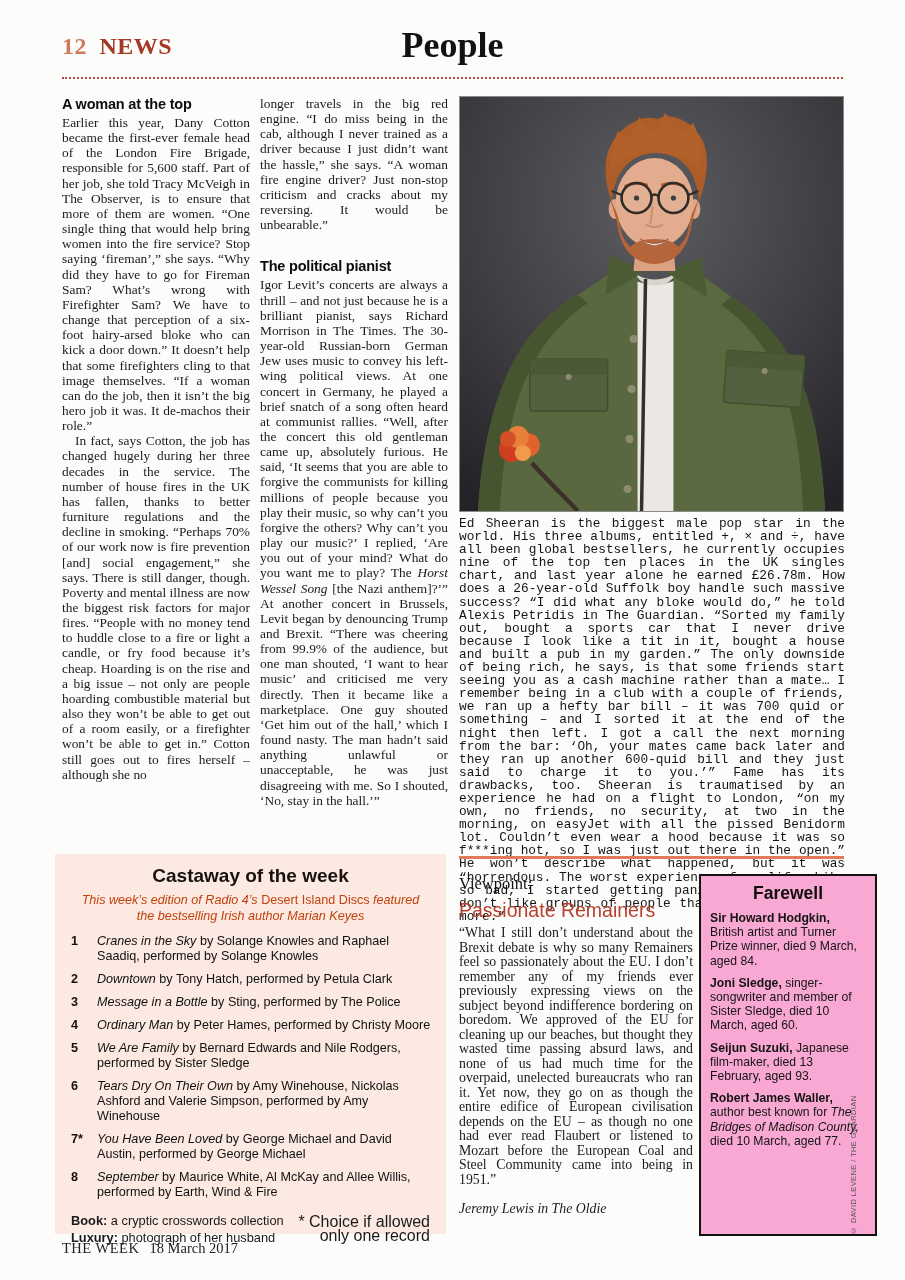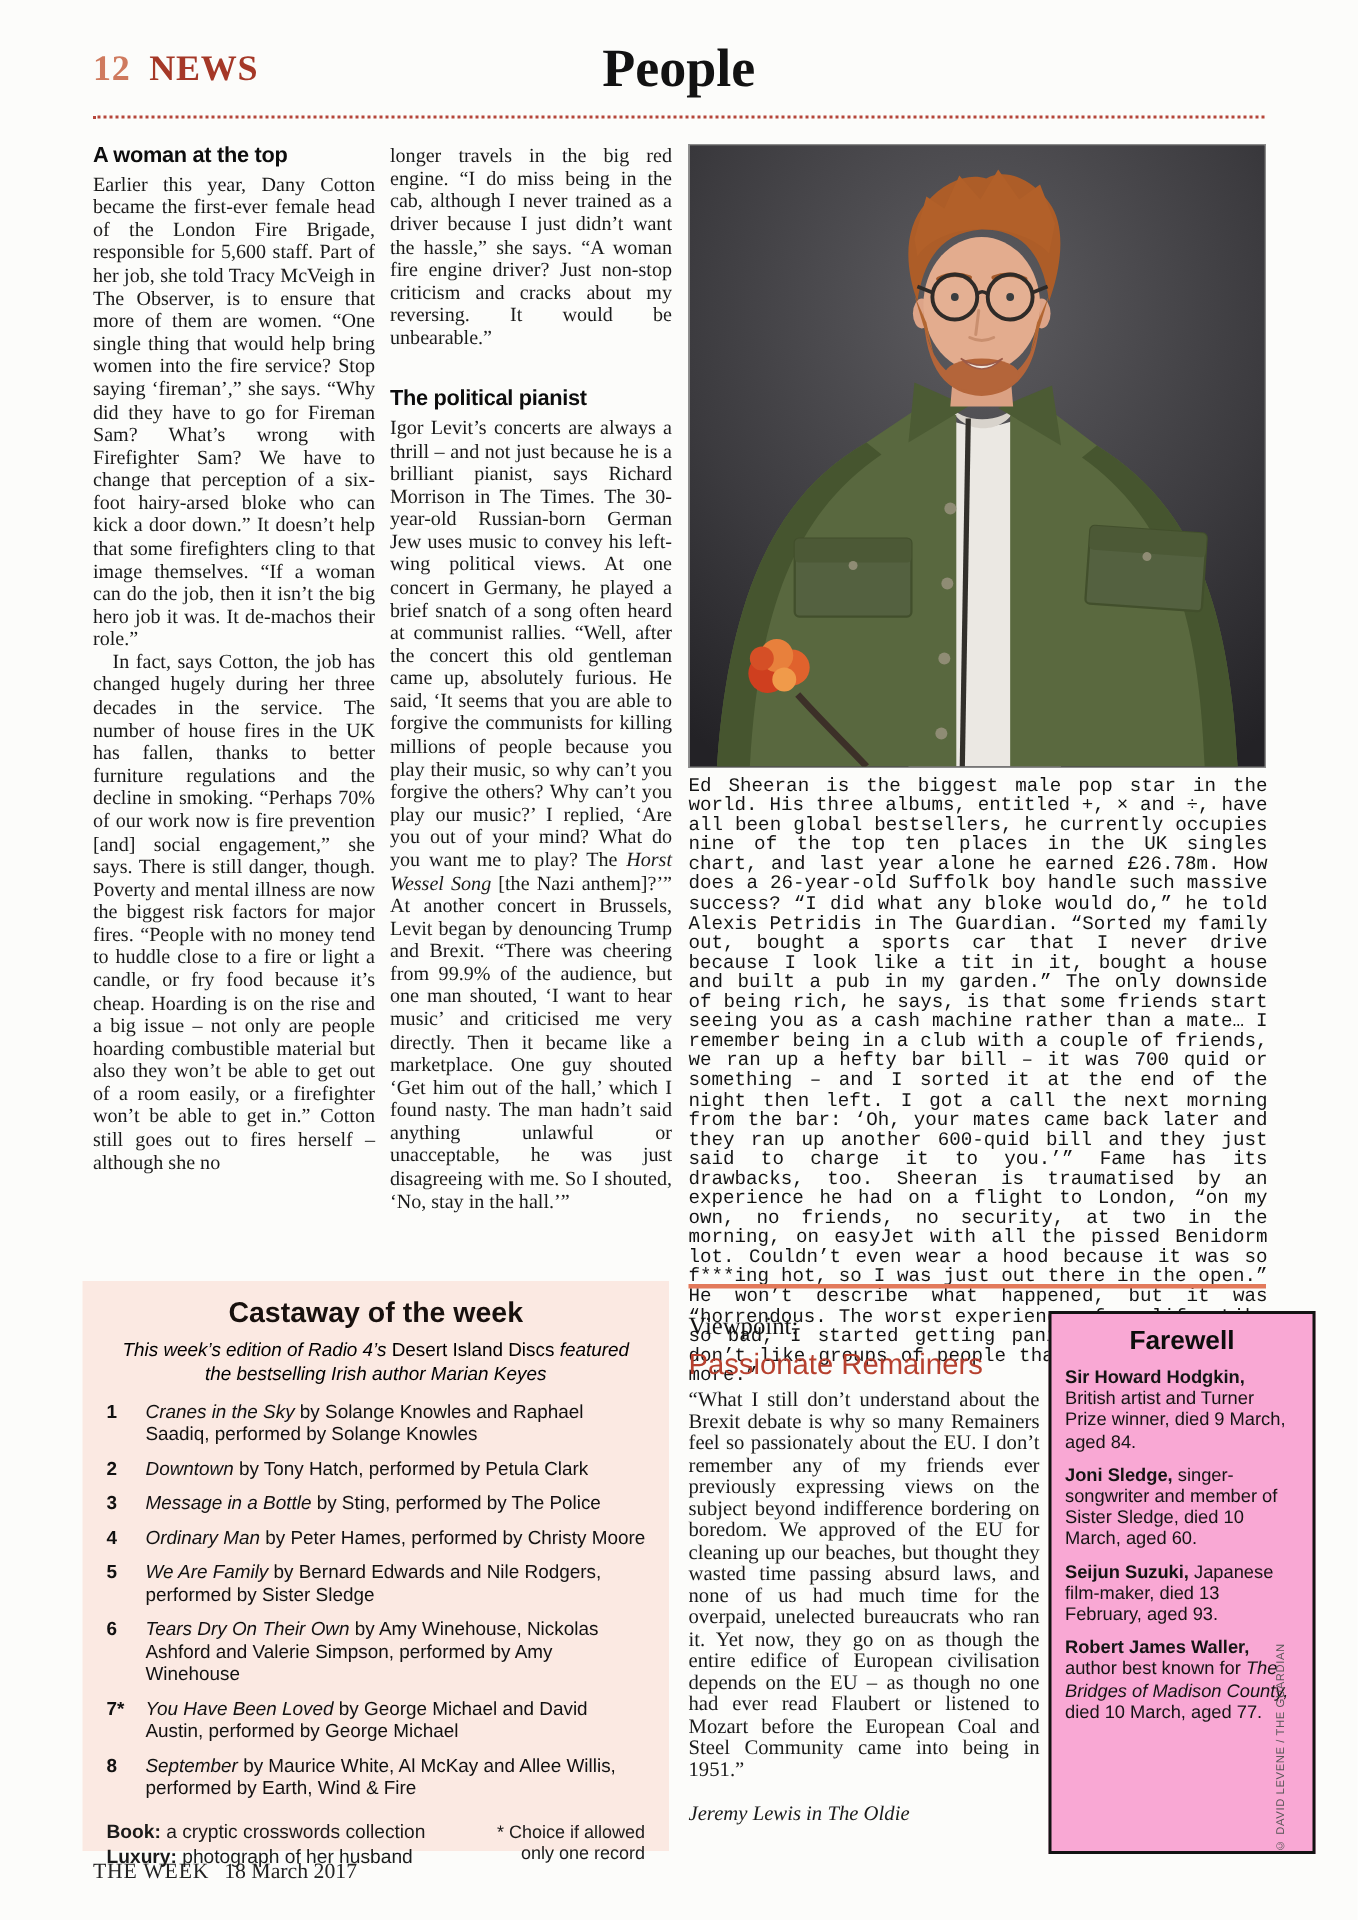--- a/index.html
+++ b/index.html
@@ -21,29 +21,29 @@
   
   .photo{position:absolute;left:459px;top:96px;width:385px;height:416px;border:1px solid #8a8a8a;box-sizing:border-box;background:#333;}
   .photo svg{display:block;width:100%;height:100%;}
   .caption{position:absolute;left:459px;top:517px;width:386px;font-family:Liberation Mono, monospace;
            font-size:12.8px;line-height:13.1px;color:#141414;text-align:justify;}
   
   .rule-orange{position:absolute;left:459px;top:856px;width:385px;height:3px;background:#e2795a;}
   
   .cwbox{position:absolute;left:55px;top:854px;width:391px;height:380px;background:#fbe9e2;box-sizing:border-box;padding:11px 0 0 0;}
   .cw-title{text-align:center;font-family:"Liberation Sans",sans-serif;font-weight:bold;font-size:19px;color:#18110e;}
-  .cw-sub{text-align:center;font-family:"Liberation Sans",sans-serif;font-style:italic;font-size:12.6px;line-height:15.5px;margin:6px 26px 10px 26px;color:#000000;}
+  .cw-sub{text-align:center;font-family:"Liberation Sans",sans-serif;font-style:italic;font-size:12.6px;line-height:15.5px;margin:6px 26px 10px 26px;color:#c2410c;}
   .cw-sub .rom{font-style:normal;}
   .cw-list{margin:2px 14px 0 16px;}
   .cw-item{display:flex;font-family:"Liberation Sans",sans-serif;font-size:12.6px;line-height:15px;margin-bottom:8px;color:#111;}
   .cw-num{font-weight:bold;width:26px;flex:none;}
   .cw-foot{display:flex;justify-content:space-between;margin:12px 16px 0 16px;font-family:"Liberation Sans",sans-serif;}
   .cw-bl{font-size:12.8px;line-height:17px;}
   .cw-bl b{font-weight:bold;}
-  .cw-note{font-size:12px;line-height:13.5px;text-align:right;padding-top:3px;color:#1a1a1a;}
+  .cw-note{font-size:16px;line-height:13.5px;text-align:right;padding-top:3px;color:#1a1a1a;}
   
   .vp{position:absolute;left:459px;top:874px;width:234px;}
   .vp-label{font-size:16.5px;color:#111;}
   .vp-head{font-family:"Liberation Sans",sans-serif;font-size:19.5px;color:#b6402e;margin-top:5px;}
   .vp-body{font-size:13.8px;line-height:14.5px;text-align:justify;margin-top:4px;}
   .vp-byline{font-size:13.8px;line-height:15px;font-style:italic;margin-top:2px;}
   
   .fw{position:absolute;left:699px;top:874px;width:178px;height:362px;border:2px solid #131313;box-sizing:border-box;
       background:#f9a8d4;padding:7px 9px;font-family:"Liberation Sans",sans-serif;}
   .fw-title{text-align:center;font-weight:bold;font-size:17.5px;color:#0d0d0d;margin-bottom:7px;}

